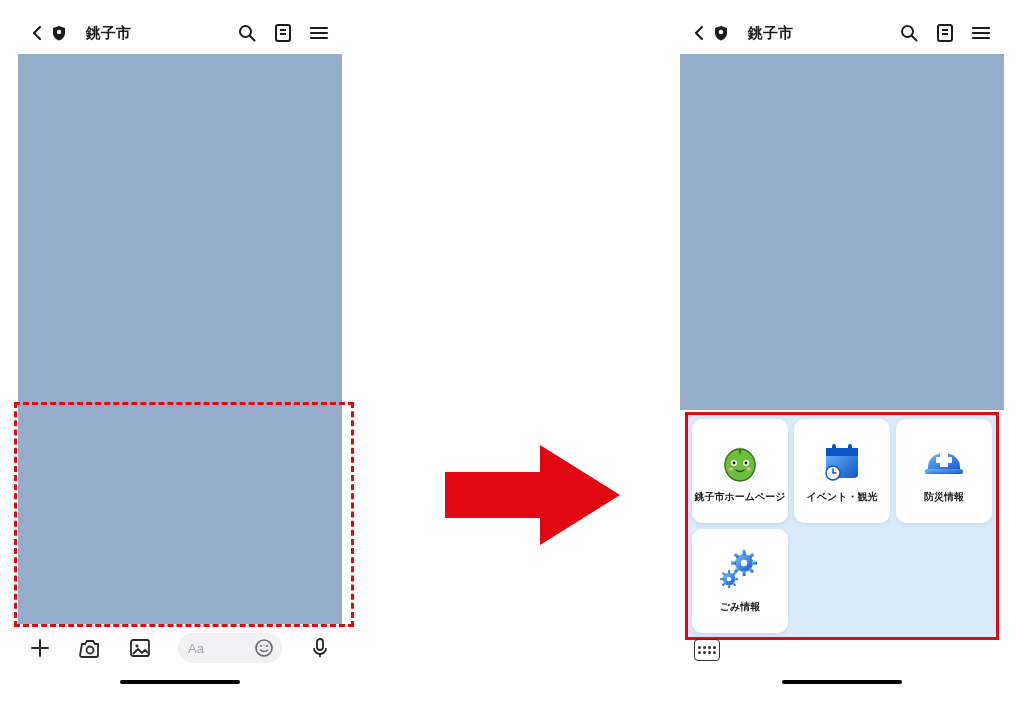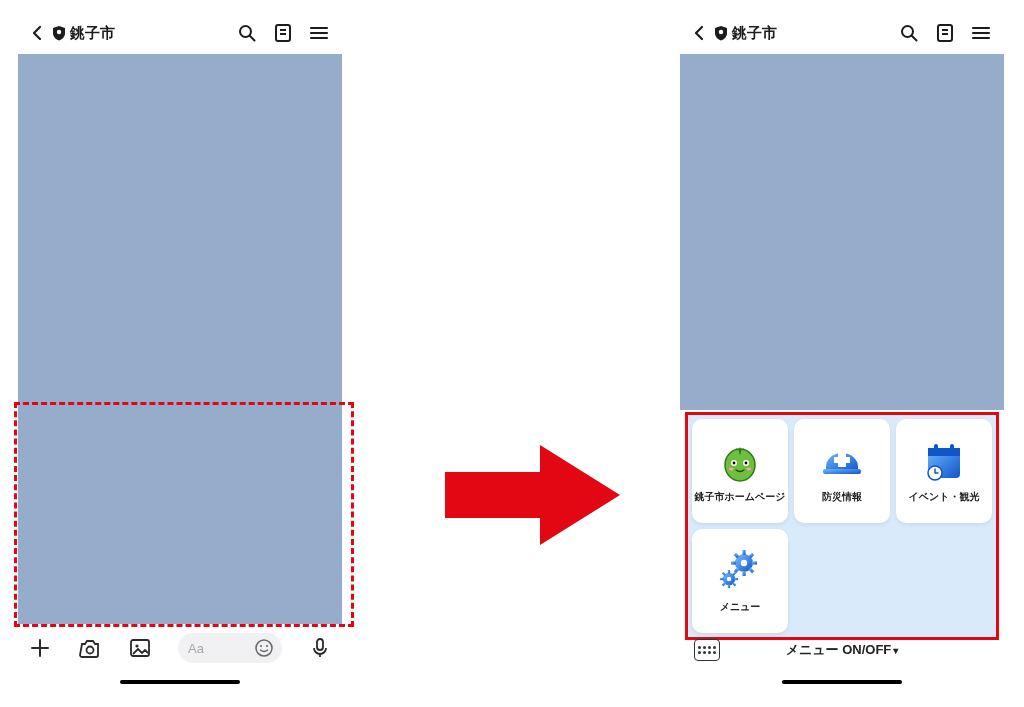--- a/index.html
+++ b/index.html
@@ -23,21 +23,21 @@
 
   .chat-header {
     height: 42px;
     display: flex;
     align-items: center;
     padding: 0 10px;
     color: #1c1c1e;
   }
   .chat-header .back { width: 18px; height: 18px; display:flex; align-items:center; justify-content:center; }
   .chat-header .shield { margin-left: 6px; display:flex; }
-  .chat-header .title { font-size: 15px; font-weight: 700; margin-left: 4px; flex: 0 0 auto; }
+  .chat-header .title { font-size: 15px; font-weight: 700; margin-left: 20px; flex: 0 0 auto; }
   .chat-header .spacer { flex: 1; }
   .chat-header .hbtn { width: 26px; height: 26px; margin-left: 10px; display:flex; align-items:center; justify-content:center; }
 
   .chat-body {
     background: #96accb;
     height: 570px;
     position: relative;
   }
 
   .chat-footer {
@@ -296,55 +296,55 @@
             <path d="M18 31 q4 3 8 0" fill="none" stroke="#1e4a0e" stroke-width="1.4" stroke-linecap="round"></path>
           </svg>
         </div>
         <div class="label">銚子市ホームページ</div>
       </div>
 
 
 
       <div class="menu-tile">
         <div class="icon-slot">
-          <svg width="48" height="40" viewBox="0 0 48 40">
-            <defs>
-                <linearGradient id="g3" x1="0" y1="0" x2="1" y2="1">
-                  <stop offset="0" stop-color="#6fb7ff"></stop>
-                  <stop offset="1" stop-color="#0f56c9"></stop>
-                </linearGradient>
-              </defs>
-            <path d="M8 26 a16 14 0 0 1 32 0 v4 h-32 z" fill="url(#g3)"></path>
-            <rect x="5" y="28" width="38" height="5" rx="2" fill="url(#g3)"></rect>
-            <rect x="20" y="10" width="8" height="16" fill="#fff"></rect>
-            <rect x="16" y="16" width="16" height="6" fill="#fff"></rect>
-          </svg>
-        </div>
-        <div class="label">防災情報</div>
-      </div>
-
-      <div class="menu-tile">
-        <div class="icon-slot">
           <svg width="44" height="42" viewBox="0 0 44 42">
             <defs>
                 <linearGradient id="g4" x1="0" y1="0" x2="1" y2="1">
                   <stop offset="0" stop-color="#6fb7ff"></stop>
                   <stop offset="1" stop-color="#0f56c9"></stop>
                 </linearGradient>
               </defs>
             <rect x="6" y="8" width="32" height="30" rx="4" fill="url(#g4)"></rect>
             <rect x="6" y="8" width="32" height="8" fill="#0f56c9"></rect>
             <rect x="12" y="4" width="4" height="8" rx="2" fill="#0f56c9"></rect>
             <rect x="28" y="4" width="4" height="8" rx="2" fill="#0f56c9"></rect>
             <circle cx="13" cy="33" r="7" fill="#fff"></circle>
             <circle cx="13" cy="33" r="7" fill="none" stroke="#0f56c9" stroke-width="1.5"></circle>
             <path d="M13 29 v4 h3" fill="none" stroke="#0f56c9" stroke-width="1.5" stroke-linecap="round"></path>
           </svg>
         </div>
         <div class="label">イベント・観光</div>
+      </div>
+
+      <div class="menu-tile">
+        <div class="icon-slot">
+          <svg width="48" height="40" viewBox="0 0 48 40">
+            <defs>
+                <linearGradient id="g3" x1="0" y1="0" x2="1" y2="1">
+                  <stop offset="0" stop-color="#6fb7ff"></stop>
+                  <stop offset="1" stop-color="#0f56c9"></stop>
+                </linearGradient>
+              </defs>
+            <path d="M8 26 a16 14 0 0 1 32 0 v4 h-32 z" fill="url(#g3)"></path>
+            <rect x="5" y="28" width="38" height="5" rx="2" fill="url(#g3)"></rect>
+            <rect x="20" y="10" width="8" height="16" fill="#fff"></rect>
+            <rect x="16" y="16" width="16" height="6" fill="#fff"></rect>
+          </svg>
+        </div>
+        <div class="label">防災情報</div>
       </div>
 
       <div class="menu-tile">
         <div class="icon-slot">
           <svg width="48" height="44" viewBox="0 0 48 44">
             <defs>
                 <linearGradient id="g5" x1="0" y1="0" x2="1" y2="1">
                   <stop offset="0" stop-color="#7cc0ff"></stop>
                   <stop offset="1" stop-color="#0f56c9"></stop>
                 </linearGradient>
@@ -378,38 +378,35 @@
                       <rect x="-1.6" y="-13" width="3.2" height="5"></rect>
                       <rect x="-1.6" y="8" width="3.2" height="5"></rect>
                       <rect x="-13" y="-1.6" width="5" height="3.2"></rect>
                       <rect x="8" y="-1.6" width="5" height="3.2"></rect>
                     </g>
                   </g>
               </g>
             </g>
           </svg>
         </div>
-        <div class="label">メニュー</div>
+        <div class="label">ごみ情報</div>
       </div>
     </div>
   </div>
 
   <div class="right-footer">
     <span class="kbd">
       <span class="kbd-dots">
           <i></i>
           <i></i>
           <i></i>
           <i></i>
           <i></i>
           <i></i>
           <i></i>
           <i></i>
         </span>
     </span>
-    <span class="txt">
-      <span>メニュー ON/OFF</span><span class="caret">▾</span>
-    </span>
     <span style="width:26px"></span>
   </div>
 
   <div class="home-indicator"></div>
 </div>
 
 </body></html>

